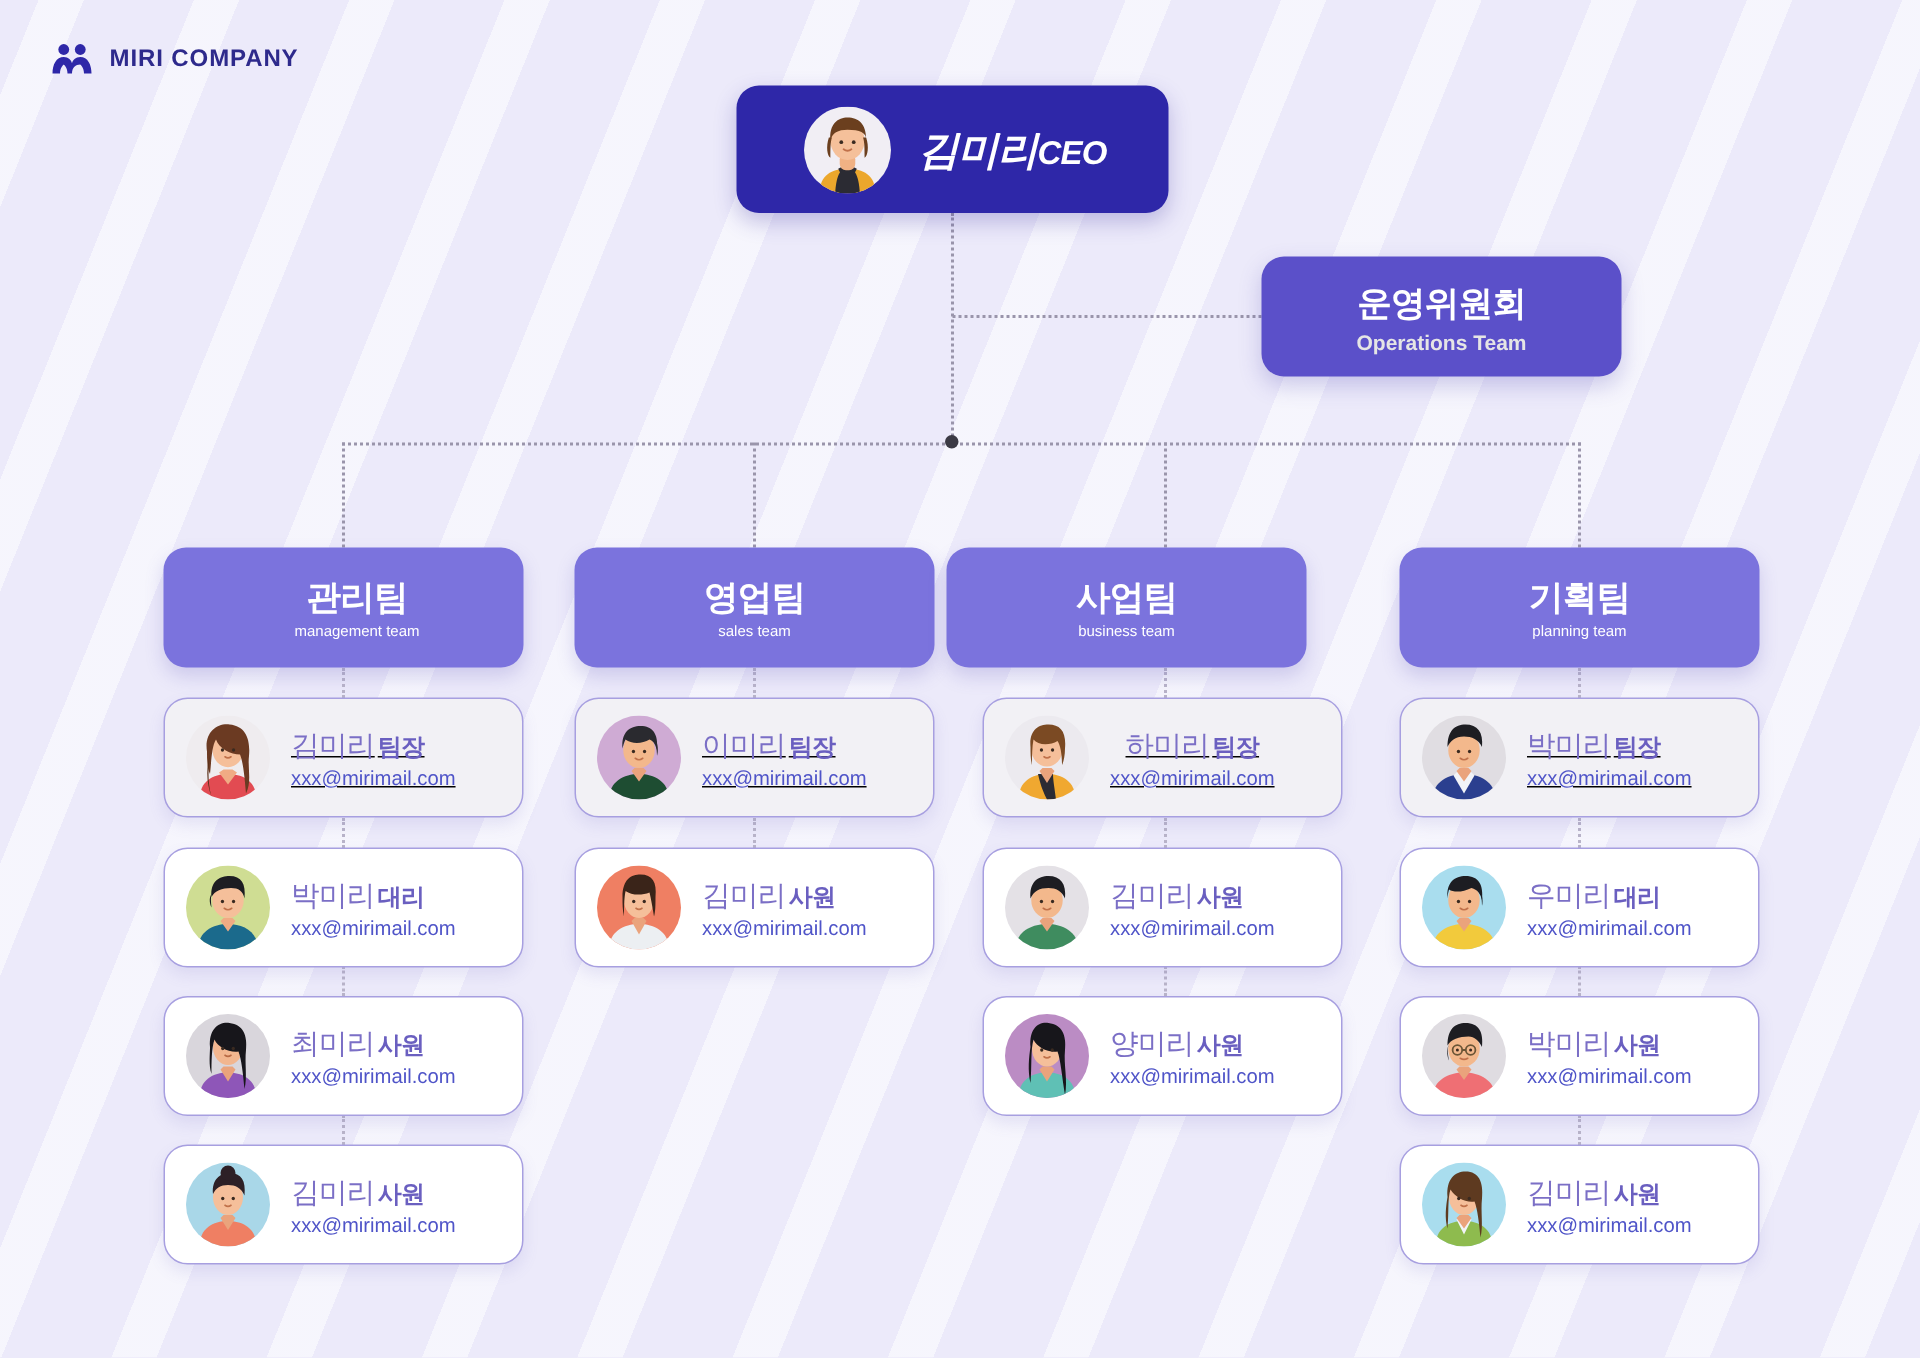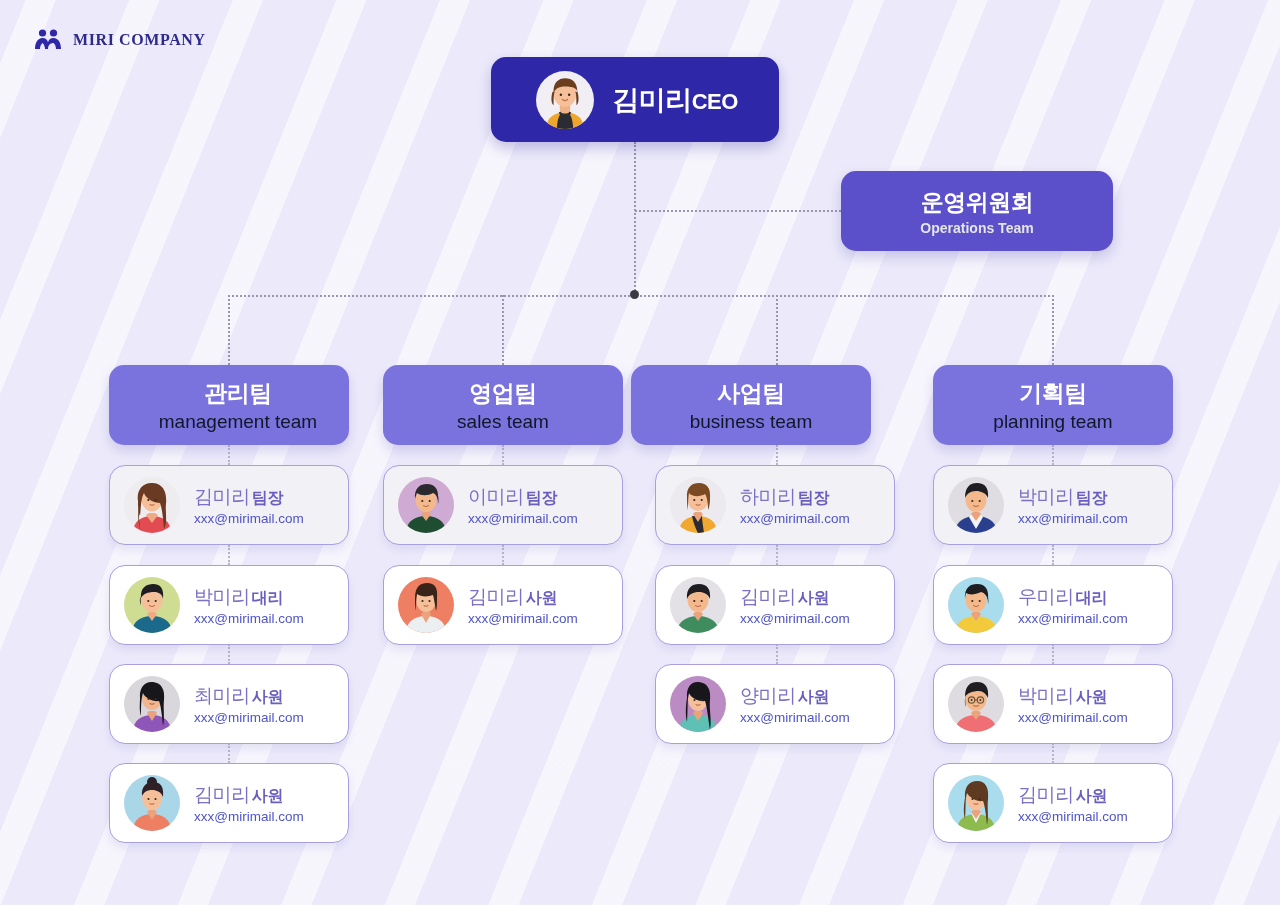--- a/index.html
+++ b/index.html
@@ -24,21 +24,21 @@
       rgba(255,255,255,0.55) 62px,
       rgba(255,255,255,0.00) 62px,
       rgba(255,255,255,0.00) 96px
     );
     overflow: hidden;
   }
 
   
   #logo {
     position: absolute; left: 34px; top: 29px;
-    display: flex; align-items: center; gap: 11px; font-family: Liberation Serif, serif;
+    display: flex; align-items: center; gap: 11px;
   }
   #logo .mark { width: 28px; height: 22px; display:block; }
   #logo .wordmark {
     font-size: 16px; font-weight: bold; letter-spacing: .6px;
     color: #2e2a8c;
   }
 
   
   .conn { position: absolute; z-index: 1; }
   .conn.v {
@@ -66,57 +66,57 @@
     left: 491px; top: 57px; width: 288px; height: 85px;
     background: #2e27a8;
     border-radius: 15px;
     box-shadow: 0 6px 14px rgba(60,50,160,0.28);
     gap: 18px;
     padding-left: 4px;
   }
   #ceo-box .avatar { width: 58px; height: 58px; }
   #ceo-label {
     color: #ffffff; font-size: 27px; font-weight: bold;
-    white-space: nowrap; letter-spacing: -0.5px;
+    white-space: nowrap; letter-spacing: -0.5px; font-style: italic;
   }
   #ceo-label .role { font-size: 22px; font-weight: bold; }
 
   #ops-box {
-    left: 841px; top: 171px; width: 272px; height: 80px;
+    left: 841px; top: 171px; width: 240px; height: 80px;
     background: #5b50c9;
     border-radius: 15px;
     box-shadow: 0 6px 14px rgba(80,70,180,0.25);
     flex-direction: column; gap: 2px;
   }
   #ops-title { color: #fff; font-size: 23px; font-weight: bold; letter-spacing: -0.5px; }
   #ops-sub { color: #e5e5e5; font-size: 14px; font-weight: bold; }
 
   .team-head {
     width: 240px; height: 80px;
     background: #7b73dd;
     border-radius: 15px;
     box-shadow: 0 6px 12px rgba(100,90,190,0.22);
     flex-direction: column; gap: 2px;
   }
   .team-head .t-title { color:#fff; font-size: 23px; font-weight: bold; letter-spacing:-0.5px; }
-  .team-head .t-sub { color:#0f172a; font-size: 19px; }
+  .team-head .t-sub { color:#ffffff; font-size: 10px; }
 
   
   .card {
     position: absolute; box-sizing: border-box; z-index: 2;
     width: 240px; height: 80px;
     border-radius: 16px;
     border: 1px solid #a79fe0;
     background: #ffffff;
     box-shadow: 0 5px 10px rgba(110,100,190,0.13);
     display: flex; align-items: center;
     padding-left: 14px;
     gap: 14px;
   }
-  .card.leader { background: #f2f1f5; }
+  .card.leader { background: #f2f1f5; text-decoration: underline; }
   .card .avatar { width: 56px; height: 56px; flex: 0 0 56px; }
   .card .meta { display: flex; flex-direction: column; gap: 1px; }
   .card .pname {
     font-size: 19px; color: #7b6fc6; font-weight: normal;
     white-space: nowrap; letter-spacing: -0.4px;
   }
   .card .pname .role {
     font-size: 16px; font-weight: bold; color: #6a5fc0; margin-left: 2px;
   }
   .card .pmail { font-size: 13.5px; color: #4f54c8; white-space: nowrap; }
@@ -373,21 +373,21 @@
           <path d="M26 28.5 Q28 30 30 28.5" stroke="#c0714a" stroke-width="1.1" fill="none" stroke-linecap="round"></path>
         </g>
       </svg>
     </span>
     <span class="meta">
       <span class="pname"><span>김미리</span><span class="role">사원</span></span>
       <span class="pmail">xxx@mirimail.com</span>
     </span>
   </div>
 
-  <div class="card leader" style="left:655px; top:465px;">
+  <div class="card leader" style="left:655px; top:465px;text-align:center;">
     <span class="avatar">
       <svg viewBox="0 0 56 56" width="56" height="56">
         <defs>
             <clipPath id="c30">
               <circle cx="28" cy="28" r="28"></circle>
             </clipPath>
           </defs>
         <g clip-path="url(#c30)">
           <rect width="56" height="56" fill="#eceaef"></rect>
           <path d="M9 56 C9 44 18 39 28 39 C38 39 47 44 47 56 Z" fill="#f0a830"></path>

